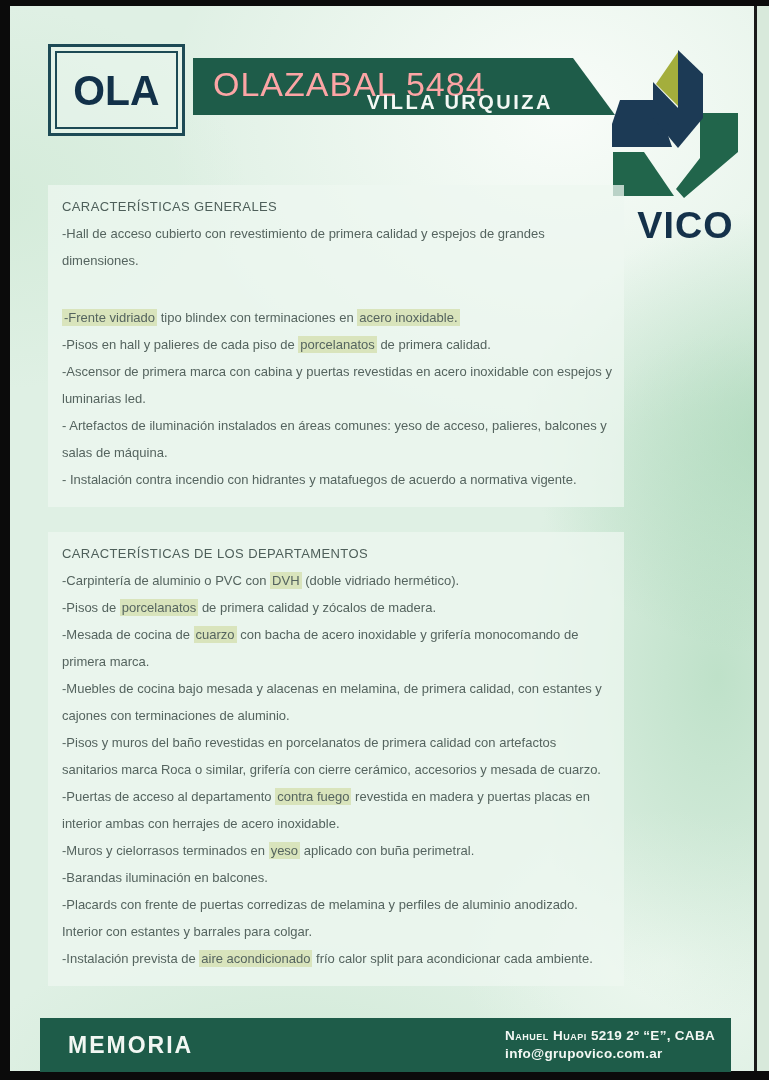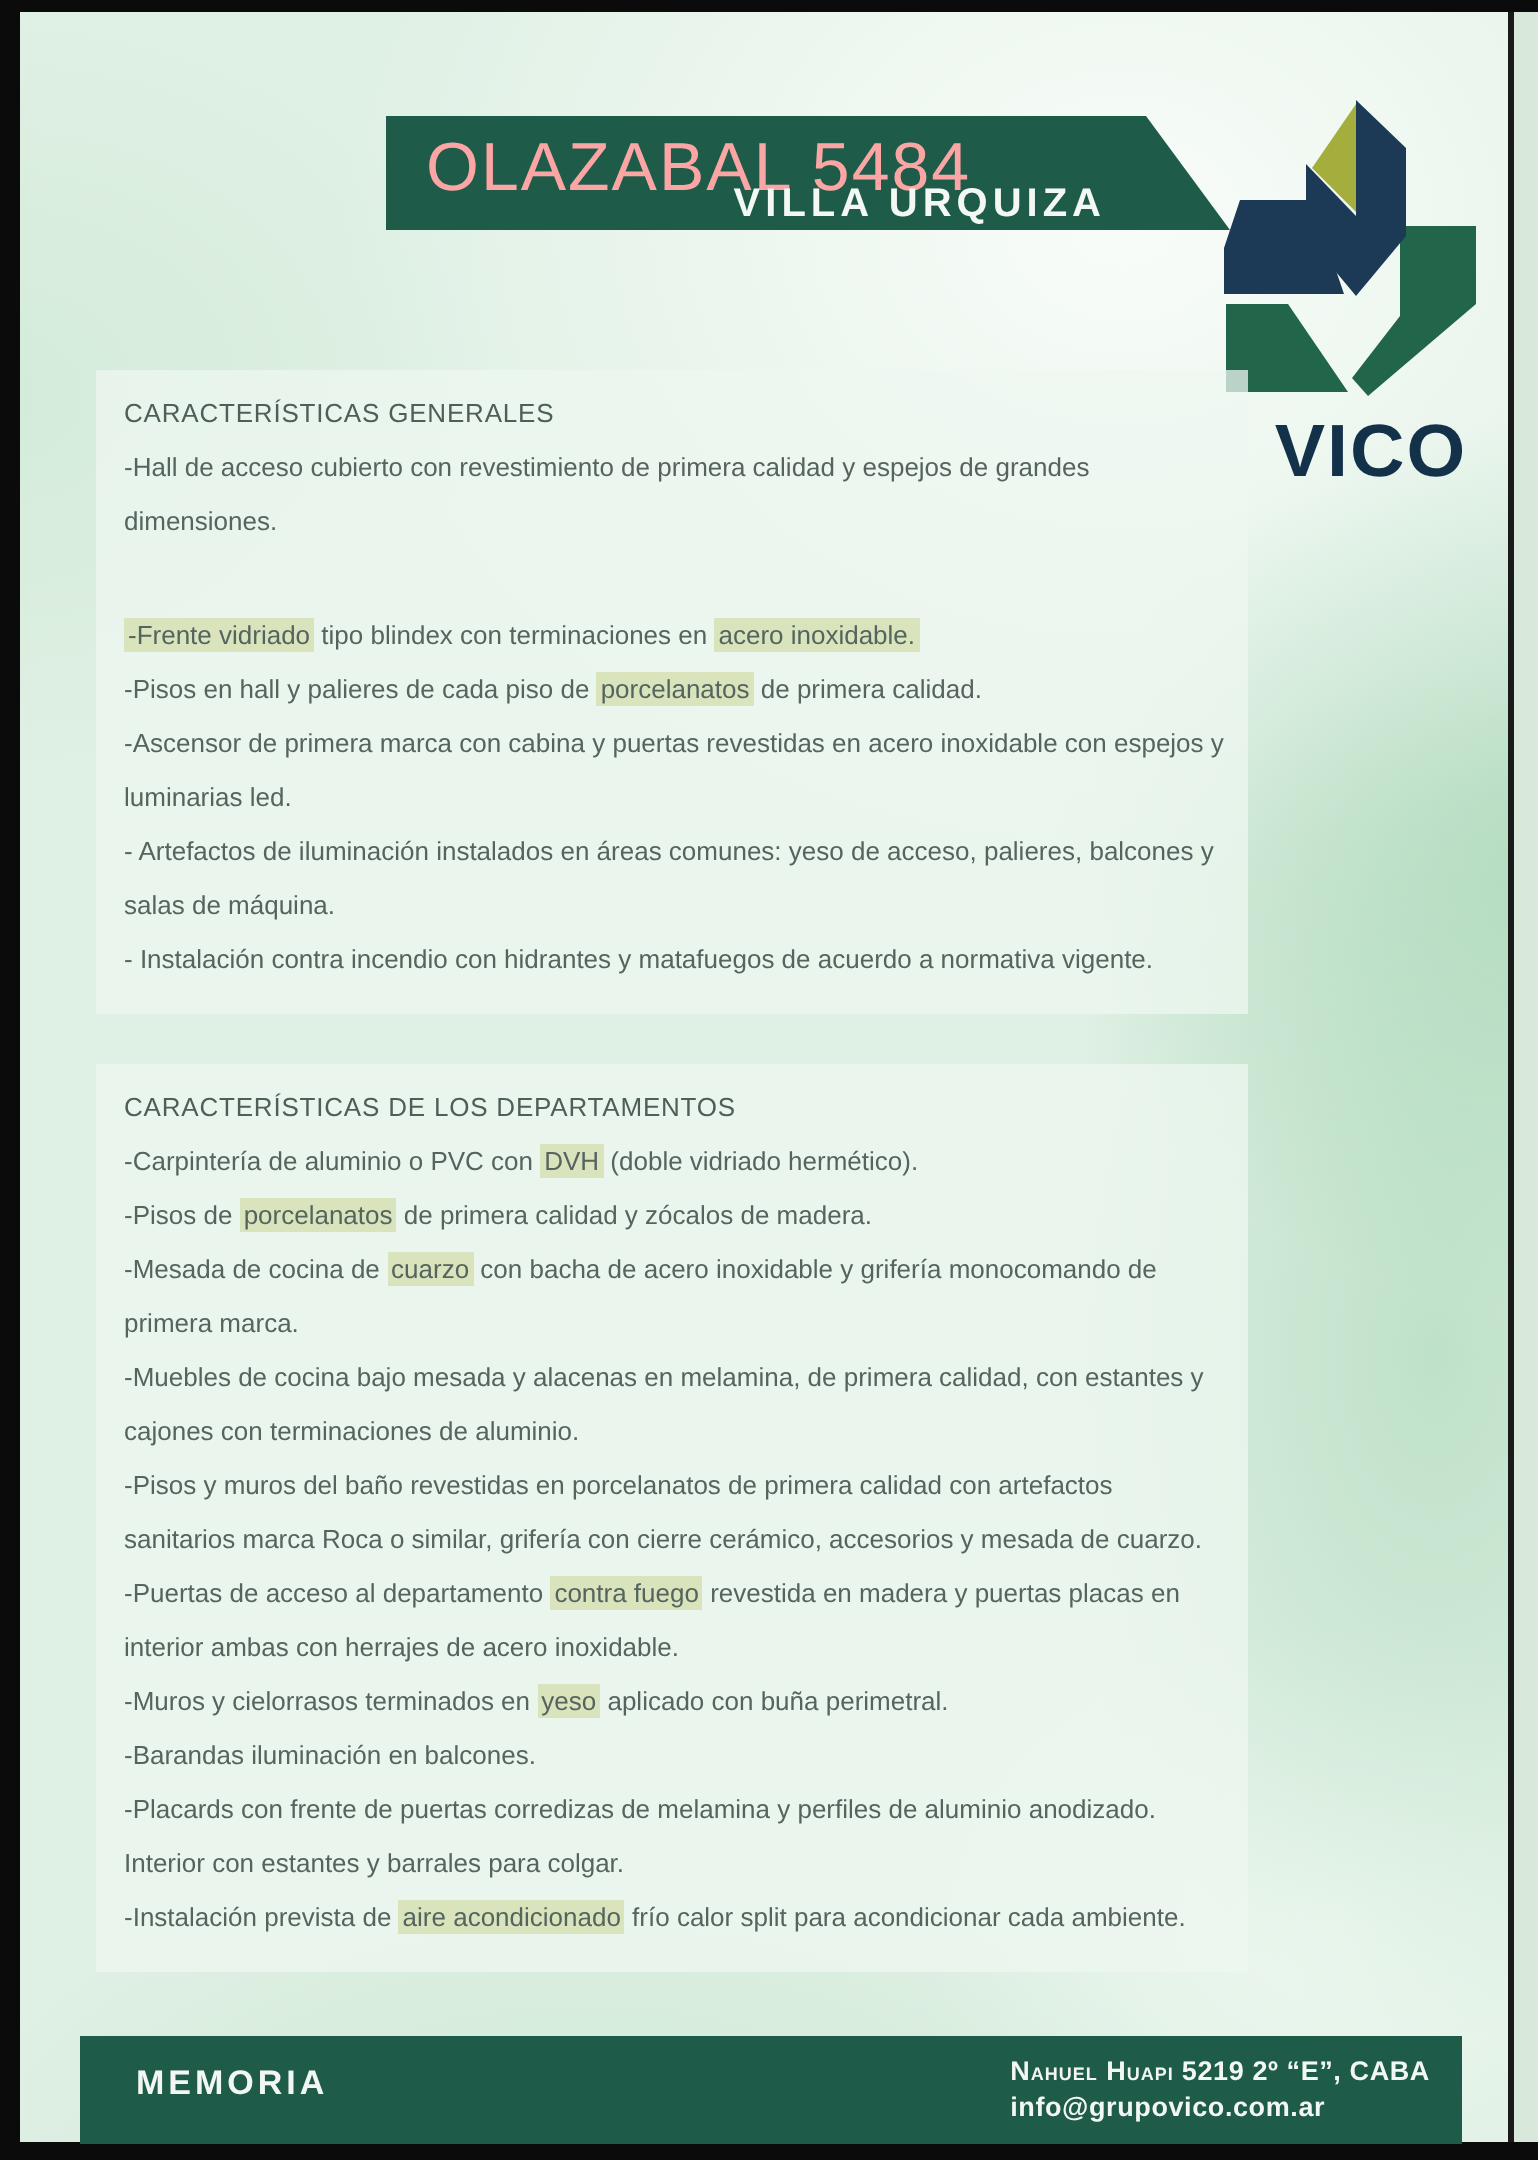--- a/index.html
+++ b/index.html
@@ -69,33 +69,38 @@
   .section-heading{letter-spacing:.4px;color:#4e5f5a;}
   .para{margin:0;}
   .para.gap-after{margin-bottom:30px;}
   .hl{background:#d9e4bc;padding:1px 2px;box-decoration-break:clone;-webkit-box-decoration-break:clone;}
   
   .footer{
     position:absolute;left:30px;top:1012px;width:691px;height:54px;
     background:#1e5c49;color:#f2f7f3;
   }
   .footer-label{
-    position:absolute;left:28px;top:14px;font-size:17px;font-weight:800;letter-spacing:2px;
+    position:absolute;left:28px;top:14px;font-size:23px;font-weight:800;letter-spacing:2px;
   }
   .footer-right{
     position:absolute;right:16px;top:9px;text-align:left;
     font-size:13.5px;font-weight:700;line-height:18px;letter-spacing:.3px;
   }
   .sc{font-variant:small-caps;letter-spacing:.5px;}
 </style>
 </head>
 <body>
 
 <div class="page">
 
+  <div class="ola-box">
+    <div class="ola-inner">
+      <span class="ola-text">OLA</span>
+    </div>
+  </div>
 
   <div class="banner">
     <div class="banner-title">OLAZABAL 5484</div>
     <div class="banner-subtitle">VILLA URQUIZA</div>
   </div>
 
   <svg class="vico-mark" viewBox="0 0 135 155" xmlns="http://www.w3.org/2000/svg">
 
     <polygon points="10,54 46,54 62,101 2,101 2,78" fill="#1c3a55"></polygon>
 

